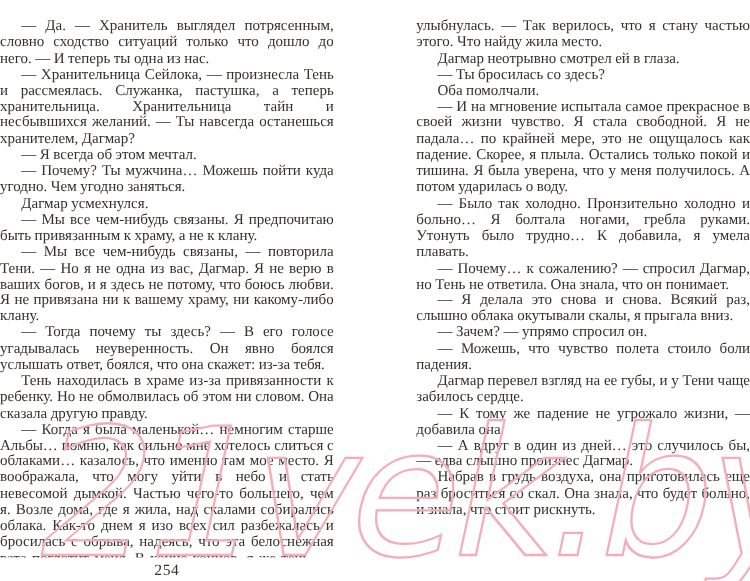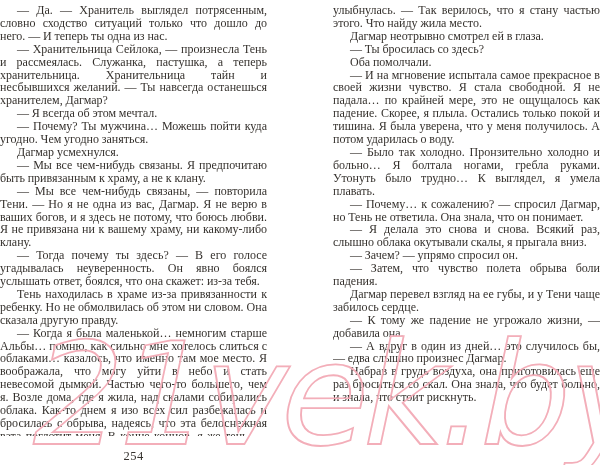--- a/index.html
+++ b/index.html
@@ -23,21 +23,21 @@
   }
   .page {
     position: relative;
     width: 267px;
     height: 465px;
     overflow: hidden;
   }
   .page.left  { margin-left: 0; }
   .page.right { margin-left: 66px; }
   .page-text {
-    padding-top: 4px;
+    padding-top: 14px;
     height: 432px;
     overflow: hidden;
     color: var(--text-color, #35312d);
     font-size: 12px;
     line-height: 12.9px;
     text-align: justify;
     word-spacing: -0.2px;
   }
   .page-text p {
     margin: 0;
@@ -88,25 +88,25 @@
       </div>
     <div class="page-number">254</div>
   </div>
   <div class="page right">
     <div class="page-text">
         <p class="noindent">улыбнулась. — Так верилось, что я стану частью этого. Что найду жила место.</p>
         <p>Дагмар неотрывно смотрел ей в глаза.</p>
         <p>— Ты бросилась со здесь?</p>
         <p>Оба помолчали.</p>
         <p>— И на мгновение испытала самое прекрасное в своей жизни чувство. Я стала свободной. Я не падала… по крайней мере, это не ощущалось как падение. Скорее, я плыла. Остались только покой и тишина. Я была уверена, что у меня получилось. А потом ударилась о воду.</p>
-        <p>— Было так холодно. Пронзительно холодно и больно… Я болтала ногами, гребла руками. Утонуть было трудно… К выглядел, я умела плавать.</p>
+        <p>— Было так холодно. Пронзительно холодно и больно… Я болтала ногами, гребла руками. Утонуть было трудно… К добавила, я умела плавать.</p>
         <p>— Почему… к сожалению? — спросил Дагмар, но Тень не ответила. Она знала, что он понимает.</p>
         <p>— Я делала это снова и снова. Всякий раз, слышно облака окутывали скалы, я прыгала вниз.</p>
         <p>— Зачем? — упрямо спросил он.</p>
-        <p>— Затем, что чувство полета обрыва боли падения.</p>
+        <p>— Можешь, что чувство полета стоило боли падения.</p>
         <p>Дагмар перевел взгляд на ее губы, и у Тени чаще забилось сердце.</p>
         <p>— К тому же падение не угрожало жизни, — добавила она.</p>
         <p>— А вдруг в один из дней… это случилось бы, — едва слышно произнес Дагмар.</p>
         <p>Набрав в грудь воздуха, она приготовилась еще раз броситься со скал. Она знала, что будет больно, и знала, что стоит рискнуть.</p>
       </div>
   </div>
 </div>
 
 <svg class="watermark-svg" width="680" height="185" viewBox="0 0 680 185" aria-hidden="true">
   <text x="40" y="146" transform="skewX(-12)">21vek.by</text>

